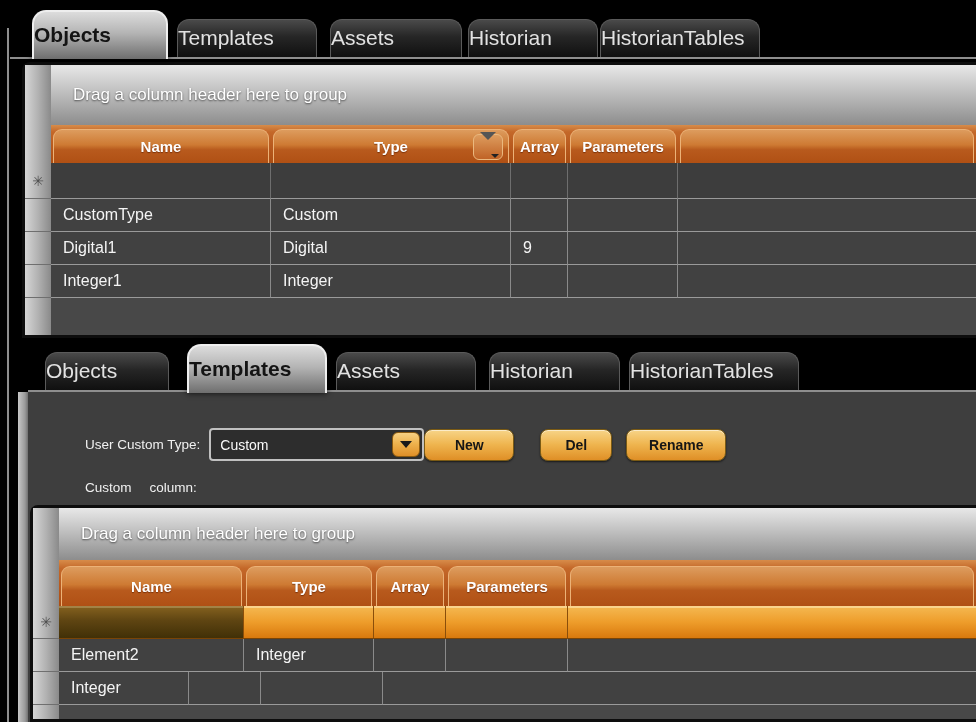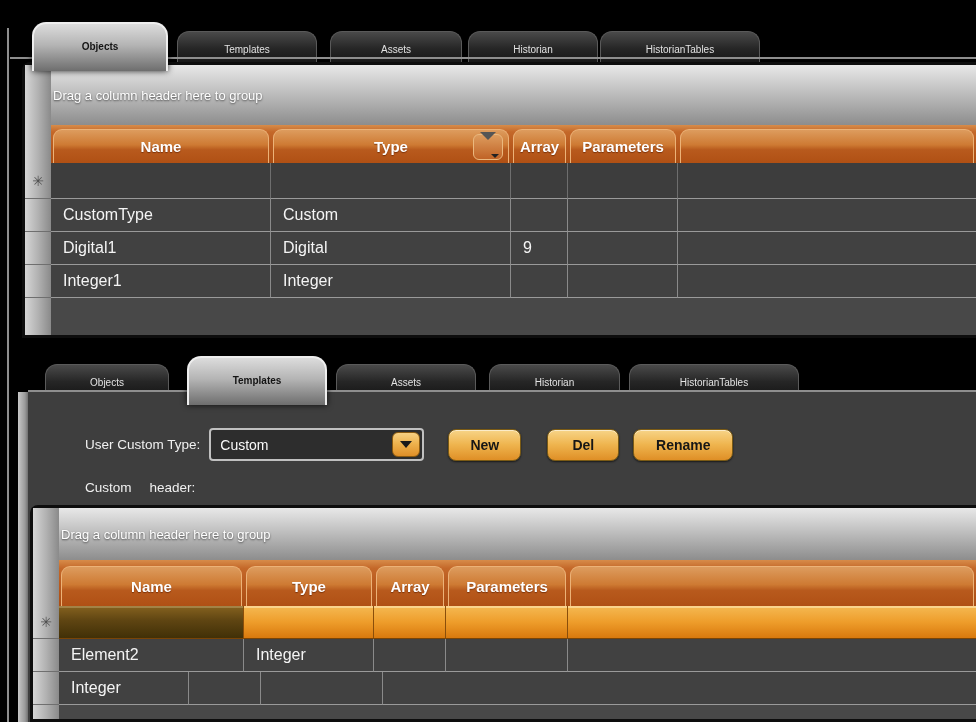--- a/index.html
+++ b/index.html
@@ -11,24 +11,22 @@
     color:#f2f2f2;
   }
 
   
   .win-edge { position:absolute; left:7px; top:28px; width:2px; height:694px; background:#8e8e8e; }
 
   
   .tab {
     position:absolute;
     border-radius:12px 12px 0 0;
-    text-align:center;
-    font-size:10px;
+    font-size:21px;
     cursor:default;
-    margin-top:12px;
   }
   .tab.inactive {
     height:38px;
     background:linear-gradient(180deg,#4a4a4a 0%,#262626 45%,#101010 100%);
     border:1px solid #5a5a5a;
     border-bottom:none;
     color:#e2e2e2;
     line-height:36px;
   }
   .tab.active {
@@ -86,23 +84,23 @@
   }
   .marker-fill { flex:1; }
 
   .grid-main { flex:1; display:flex; flex-direction:column; min-width:0; }
 
   .group-bar {
     flex:none;
     background:linear-gradient(180deg,#e8e8e8 0%,#c4c4c4 40%,#8d8d8d 100%);
     color:#ffffff;
     text-shadow:0 1px 2px rgba(0,0,0,.6);
-    font-size:13px;
+    font-size:17px;
     display:flex; align-items:center;
-    padding-left:2px;
+    padding-left:22px;
   }
   .header-band {
     flex:none;
     background:linear-gradient(180deg,#d78c4a 0%,#c46829 18%,#b85a1e 55%,#aa4d13 100%);
     display:flex;
     padding:0 0 0 0;
   }
   .hcell { flex:none; padding:4px 2px 0 2px; }
   .hcell.rest { flex:1; min-width:40px; }
   .hbox {
@@ -205,21 +203,21 @@
     height:32px;
     border:1px solid #7a5a14;
     border-radius:8px;
     background:linear-gradient(180deg,#f7d488 0%,#efb54f 48%,#df8f26 100%);
     box-shadow:inset 0 1px 0 rgba(255,255,255,.55), 0 1px 2px rgba(0,0,0,.6);
     color:#161616;
     font-size:14px; font-weight:bold;
     font-family:"Liberation Sans", sans-serif;
     cursor:pointer;
   }
-  #btn-new { width:73px; margin-left:24px; }
+  #btn-new { width:90px; margin-left:0; }
   #btn-del { width:72px; margin-left:26px; }
   #btn-rename { width:100px; margin-left:14px; }
 
   .members-line {
     position:absolute; left:67px; top:88px;
     font-size:13.5px; color:#f0f0f0;
     display:flex;
   }
   .members-line .gap { width:18px; }
 
@@ -340,21 +338,21 @@
         </span>
     </div>
     <button class="gold-btn" id="btn-new">New</button>
     <button class="gold-btn" id="btn-del">Del</button>
     <button class="gold-btn" id="btn-rename">Rename</button>
   </div>
 
   <div class="members-line">
     <span>Custom</span>
     <span class="gap"></span>
-    <span>header:</span>
+    <span>column:</span>
   </div>
 
   <div class="grid-frame" id="grid-bottom">
     <div class="marker-strip">
       <div class="marker-spacer" style="height:98px"></div>
       <div class="marker-cell" style="height:33px">✳</div>
       <div class="marker-cell" style="height:33px"></div>
       <div class="marker-cell" style="height:33px"></div>
       <div class="marker-fill"></div>
     </div>

